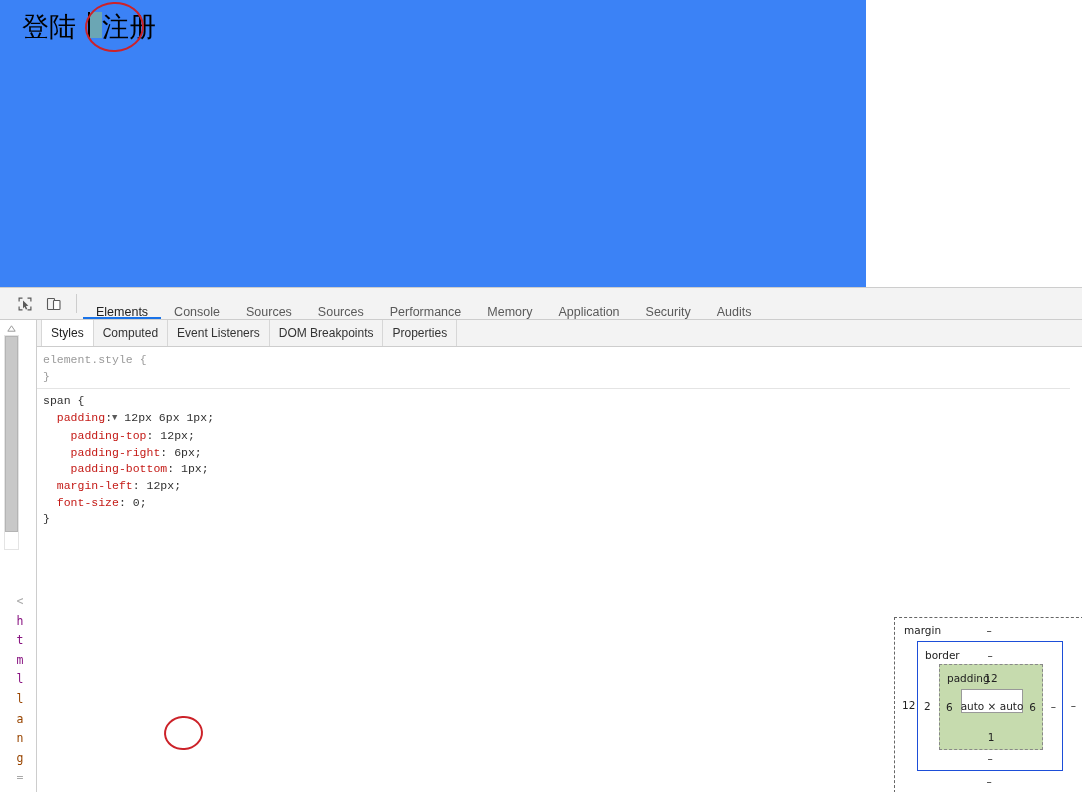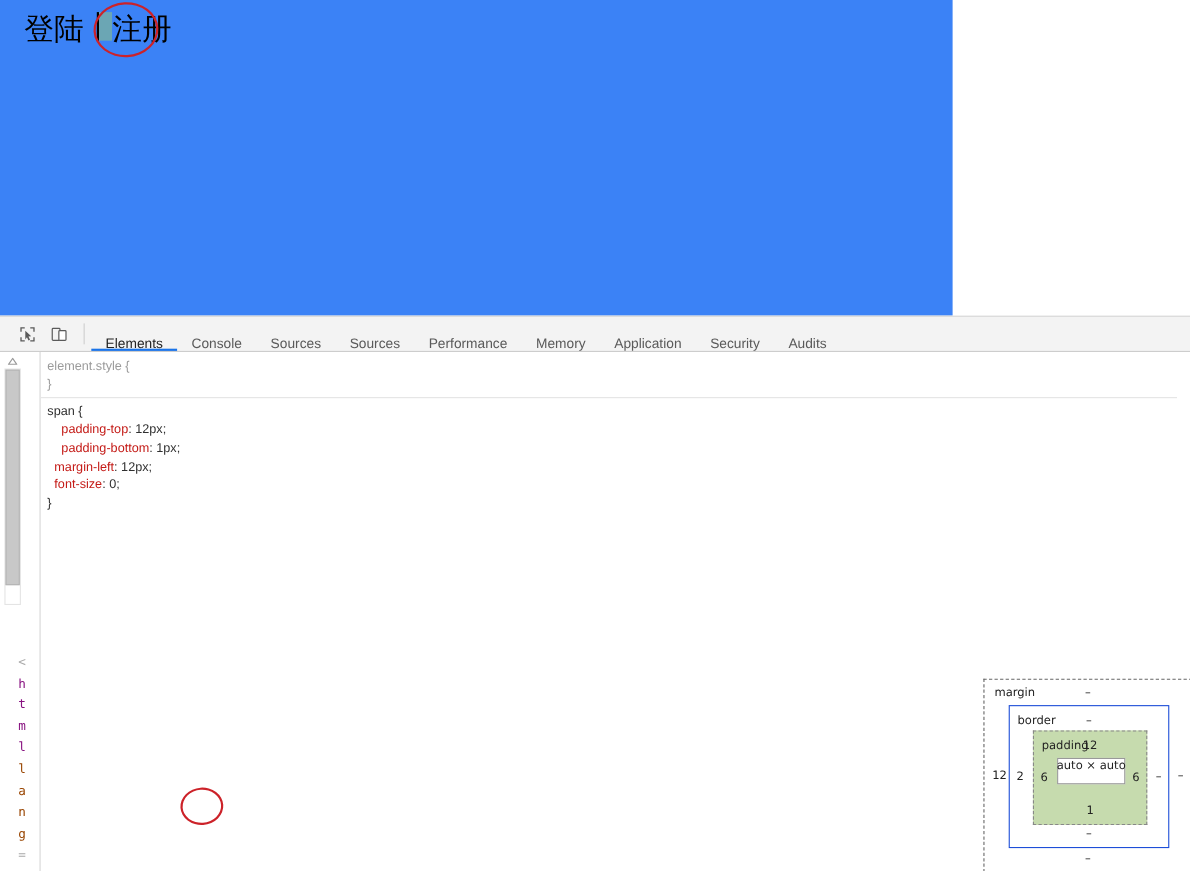--- a/index.html
+++ b/index.html
@@ -241,21 +241,21 @@
     align-items: center;
     padding-left: 6px;
     background: #fff;
   }
   #filter-row .filter-text {
     font-size: 12px;
     color: #8a8a8a;
   }
   #style-rules {
     padding: 5px 12px 0 0;
-    font-family: Liberation Sans, sans-serif;
+    font-family: Liberation Mono, monospace;
     font-size: 11.5px;
     line-height: 16.7px;
     color: #303030;
   }
   .rule { padding: 0 0 0 6px; }
   .rule-sep {
     border-bottom: 1px solid #e4e4e4;
     margin: 3px 0 4px 0;
   }
   .cssline { white-space: pre; }
@@ -325,21 +325,21 @@
   #bm-content {
     position: absolute;
     left: 21px;
     top: 24px;
     width: 62px;
     height: 24px;
     border: 1px solid #999;
     background: #ffffff;
     box-sizing: border-box;
     display: flex;
-    align-items: flex-start;
+    align-items: flex-end;
     justify-content: center;
     font-size: 10.5px;
     color: #222;
     white-space: nowrap;
   }
   .bm-label {
     position: absolute;
     font-size: 10.5px;
     color: #222;
     white-space: nowrap;
@@ -451,37 +451,56 @@
         <span class="tok-attr">n</span>
         <span class="tok-attr">g</span>
         <span class="tok-punct">=</span>
         <span class="tok-punct">"</span>
 
       </div>
     </div>
 
     <div id="styles-sidebar">
 
+      <div id="sub-tabs">
+        <div class="sub-tab active">
+            <span>Styles</span>
+          </div>
+        <div class="sub-tab">
+            <span>Computed</span>
+          </div>
+        <div class="sub-tab">
+            <span>Event Listeners</span>
+          </div>
+        <div class="sub-tab">
+            <span>DOM Breakpoints</span>
+          </div>
+        <div class="sub-tab">
+            <span>Properties</span>
+          </div>
+      </div>
 
 
       <div id="style-rules">
 
         <div class="rule">
           <div class="cssline"><span class="sel-gray">element.style</span><span class="sel-gray"> </span><span class="sel-gray">{</span></div>
           <div class="cssline"><span class="sel-gray">}</span></div>
         </div>
 
         <div class="rule-sep"></div>
 
         <div class="rule">
           <div class="cssline"><span class="sel-dark">span</span><span class="sel-dark"> </span><span class="sel-dark">{</span></div>
 
+          <div class="cssline">  <span class="prop">padding</span><span class="val">:</span><span class="tri">▼</span><span class="val"> </span><span class="val">12px 6px 1px</span><span class="val">;</span></div>
 
           <div class="cssline">    <span class="prop-sub">padding-top</span><span class="val">: </span><span class="val">12px</span><span class="val">;</span></div>
 
+          <div class="cssline">    <span class="prop-sub">padding-right</span><span class="val">: </span><span class="val">6px</span><span class="val">;</span></div>
 
           <div class="cssline">    <span class="prop-sub">padding-bottom</span><span class="val">: </span><span class="val">1px</span><span class="val">;</span></div>
 
 
           <div class="cssline">  <span class="prop">margin-left</span><span class="val">: </span><span class="val">12px</span><span class="val">;</span></div>
 
 
           <div class="cssline">  <span class="prop">font-size</span><span class="val">: </span><span class="val">0</span><span class="val">;</span></div>
 
           <div class="cssline"><span class="sel-dark">}</span></div>

